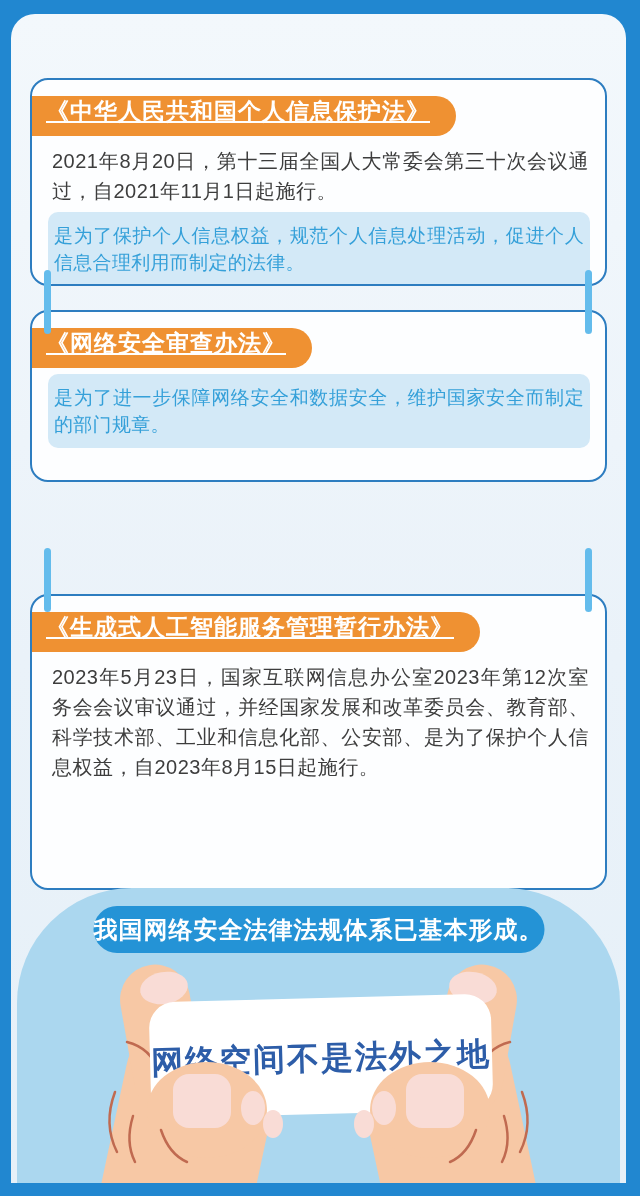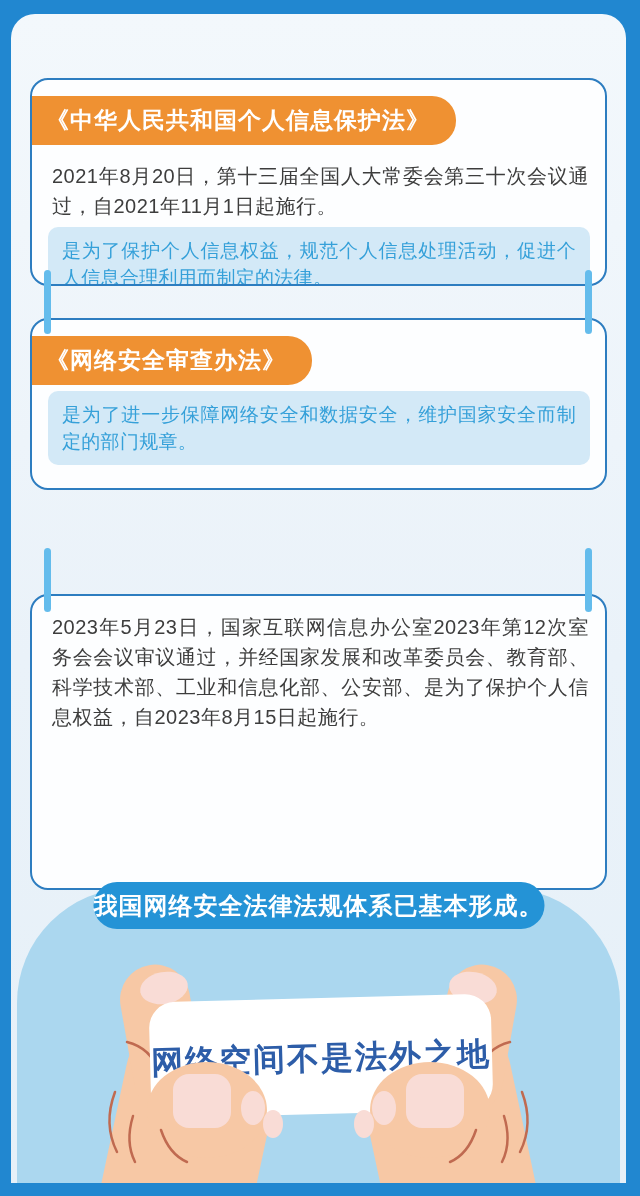--- a/index.html
+++ b/index.html
@@ -20,46 +20,47 @@
   
   .card {
     position:absolute; left:19px; width:577px;
     background:#fdfeff;
     border:2px solid var(--card-border, #2d7dc0);
     border-radius:18px;
     box-sizing:border-box;
     overflow:hidden;
   }
   .card-1 { top:64px;  height:208px; }
-  .card-2 { top:304px; height:172px; }
+  .card-2 { top:296px; height:172px; }
   .card-3 { top:580px; height:296px; }
 
   .pill {
     display:inline-block;
     margin:16px 0 0 -2px;
     background: var(--orange, #ef9132);
     color:#ffffff;
     font-size:23px; font-weight:bold;
     letter-spacing:1px;
-    padding:9px 26px 9px 16px;
+    padding:0 26px 9px 16px;
     border-radius:0 24px 24px 0;
+    text-decoration:underline;
   }
   .body-text {
-    margin:16px 16px 0 20px;
+    margin:10px 16px 0 20px;
     color:#3d3d3d;
     font-size:20px; line-height:30px;
     text-align:justify;
     letter-spacing:0.5px;
   }
   .note {
     margin:6px 15px 0 16px;
     background: var(--note-bg, #d3e9f7);
     color: var(--note-text, #35a0d9);
     border-radius:10px;
-    padding:10px 14px;
+    padding:10px 6px;
     font-size:19px; line-height:27px;
     text-align:justify;
     letter-spacing:0.3px;
   }
 
   
   .connector {
     position:absolute; width:7px; height:64px;
     background: var(--connector, #64bcec);
     border-radius:4px; z-index:5;
@@ -69,21 +70,21 @@
   .conn-2l { left:33px;  top:534px; }
   .conn-2r { left:574px; top:534px; }
 
   
   .hero-bg {
     position:absolute; left:6px; right:6px; top:874px; bottom:0;
     background: var(--hero-bg, #abd7ef);
     border-radius:115px 115px 0 0;
   }
   .summary-pill {
-    position:absolute; top:868px; left:50%; transform:translateX(-50%);
+    position:absolute; top:892px; left:50%; transform:translateX(-50%);
     width:451px; height:47px;
     background: var(--pill-blue, #2493d6);
     border-radius:25px;
     color:#ffffff; font-size:24px; font-weight:bold;
     line-height:47px; text-align:center; letter-spacing:1px;
     z-index:6;
   }
   .hands-svg { position:absolute; left:0; top:942px; width:615px; height:227px; }
 
   .skin    { fill: var(--skin, #f7c8a5); }
@@ -114,20 +115,21 @@
 
     <div class="card card-2">
       <div class="pill">《网络安全审查办法》</div>
       <div class="note">是为了进一步保障网络安全和数据安全，维护国家安全而制定的部门规章。</div>
     </div>
 
     <div class="connector conn-2l"></div>
     <div class="connector conn-2r"></div>
 
     <div class="card card-3">
+      <div class="pill">《生成式人工智能服务管理暂行办法》</div>
       <div class="body-text">2023年5月23日，国家互联网信息办公室2023年第12次室务会会议审议通过，并经国家发展和改革委员会、教育部、科学技术部、工业和信息化部、公安部、是为了保护个人信息权益，自2023年8月15日起施行。</div>
     </div>
 
     <div class="hero-bg"></div>
     <div class="summary-pill">我国网络安全法律法规体系已基本形成。</div>
 
     <svg class="hands-svg" viewBox="0 0 615 227">
 
       <g id="hand-back">
         <rect class="skin" x="100" y="50" width="152" height="280" rx="74" transform="rotate(12 176 190)"></rect>

